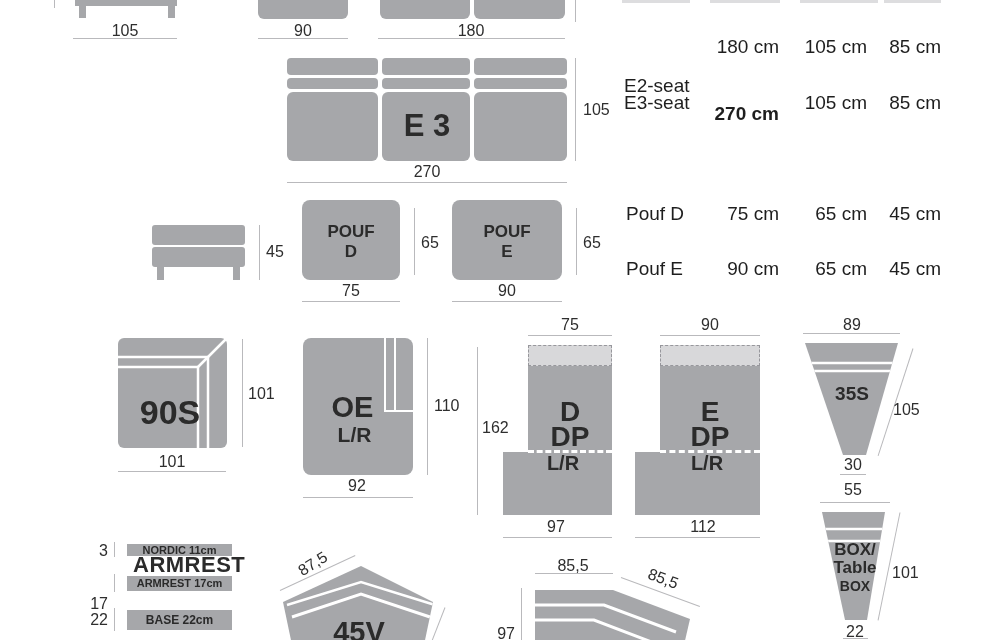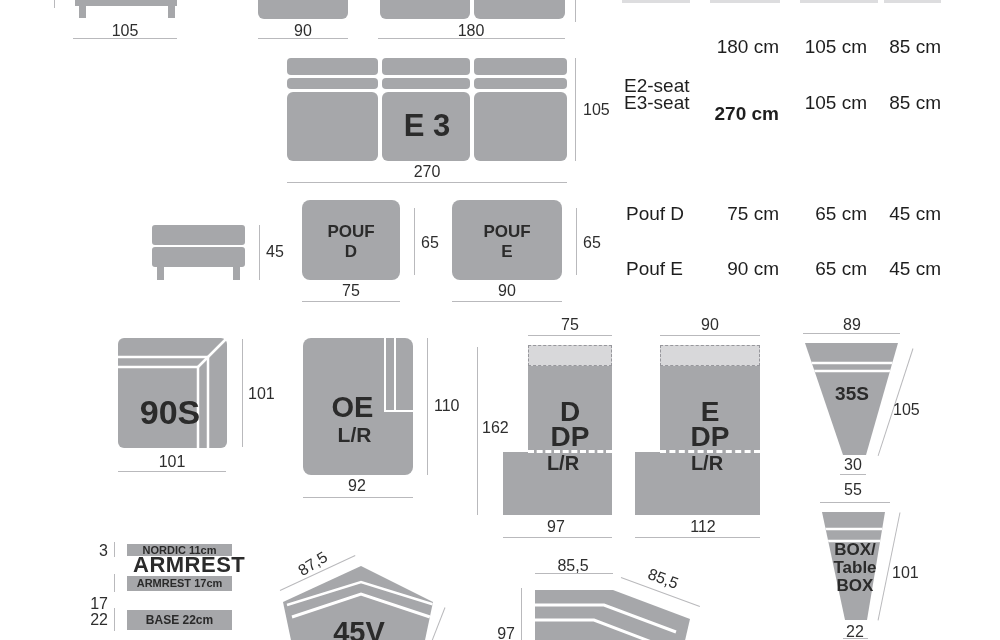--- a/index.html
+++ b/index.html
@@ -216,21 +216,21 @@
           </clipPath>
         </defs>
       <polygon points="10,6 73,6 55,114 33,114" fill="#a6a7aa"></polygon>
       <g stroke="#fff" stroke-width="2.5" clip-path="url(#cbox)">
         <path d="M0 23 H100"></path>
           <path d="M0 35 H100"></path>
       </g>
     </svg>
     <div class="modlabel" style="left:805px;top:541px;width:100px;font-size:17px;line-height:18px;">BOX/</div>
     <div class="modlabel" style="left:805px;top:559px;width:100px;font-size:17px;line-height:18px;">Table</div>
-    <div class="modlabel" style="left:805px;top:577px;width:100px;font-size:17px;line-height:18px;">BOX</div>
+    <div class="modlabel" style="left:805px;top:577px;width:100px;font-size:14px;line-height:18px;">BOX</div>
     <div class="dim" style="left:823px;top:481px;width:60px;">55</div>
     <div class="dimh" style="left:820px;top:502px;width:70px;"></div>
     <div class="dimh" style="left:900px;top:512px;width:110px;transform:rotate(101.5deg);transform-origin:left center;"></div>
     <div class="dim left" style="left:892px;top:564px;width:44px;">101</div>
     <div class="dim" style="left:825px;top:623px;width:60px;">22</div>
     <div class="dimh" style="left:843px;top:638px;width:25px;"></div>
   </div>
 
   <div>
     <svg class="abs" style="left:275px;top:555px;" width="175" height="85" viewBox="0 0 175 85">

